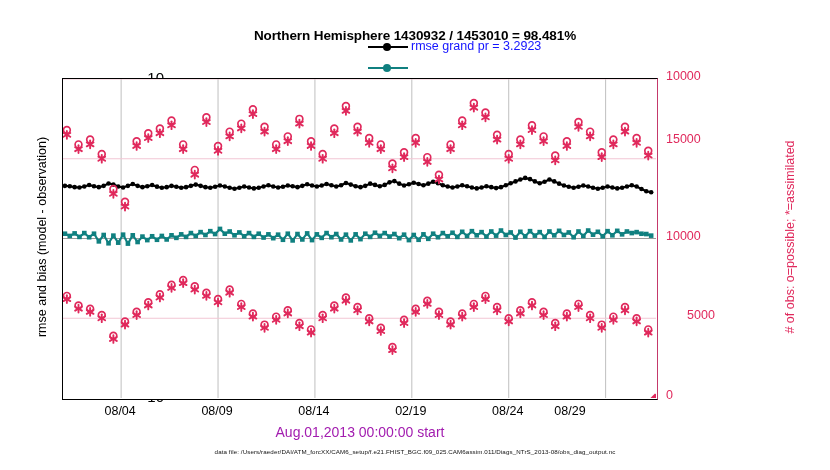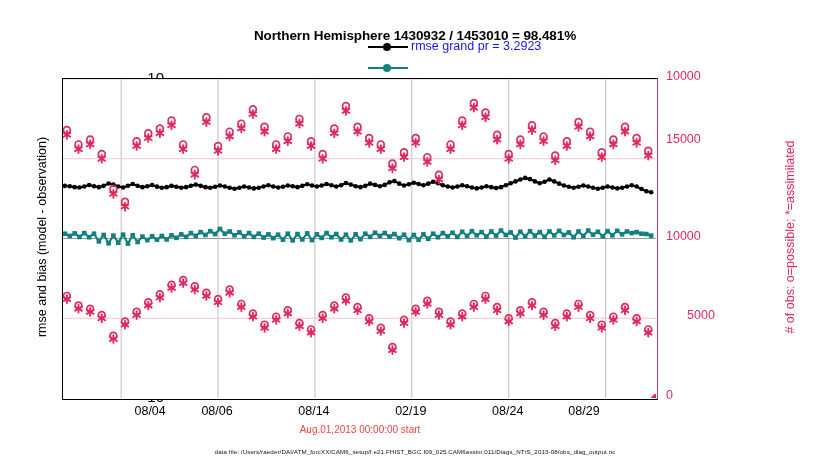--- a/index.html
+++ b/index.html
@@ -26,21 +26,21 @@
     transform:rotate(-90deg);text-align:center;
     font-size:12.5px;color:#000;
   }
   .ylabel-right{
     position:absolute;left:640px;top:230px;width:300px;
     transform:rotate(-90deg);text-align:center;
     font-size:12.5px;color:#e0295c;
   }
   .xlabel{
     position:absolute;left:62px;top:424px;width:596px;text-align:center;
-    font-size:10px;color:#ef4444;
+    font-size:14px;color:#a21caf;
   }
   .footer-note{
     position:absolute;left:0;top:448px;width:830px;text-align:center;
     font-size:6.2px;color:#111;letter-spacing:0.1px;white-space:nowrap;
   }
 
   
   .plot{
     position:absolute;left:62px;top:78px;width:596px;height:322px;
     border-left:1.4px solid #000;
@@ -111,31 +111,31 @@
       <div class="ytick-right" style="top: 78px;">10000</div>
       <div class="tickmark-r" style="top: 78px;"></div>
       <div class="ytick-right" style="top: 141px;">15000</div>
       <div class="tickmark-r" style="top: 157.75px;"></div>
       <div class="ytick-right" style="top: 237.5px;">10000</div>
       <div class="tickmark-r" style="top: 237.5px;"></div>
       <div class="ytick-right" style="top: 317.25px; text-align: center;">5000</div>
       <div class="tickmark-r" style="top: 317.25px;"></div>
       <div class="ytick-right" style="top: 397px;">0</div>
       <div class="tickmark-r" style="top: 397px;"></div>
-      <div class="xtick-label" style="left: 120.137px; margin-left: 30px;">08/04</div>
+      <div class="xtick-label" style="left: 120.137px;">08/04</div>
       <div class="tickmark-x" style="left: 120.137px;"></div>
-      <div class="xtick-label" style="left: 217.033px;">08/06</div>
+      <div class="xtick-label" style="left: 217.033px;">08/09</div>
       <div class="tickmark-x" style="left: 217.033px;"></div>
       <div class="xtick-label" style="left: 313.928px;">08/14</div>
       <div class="tickmark-x" style="left: 313.928px;"></div>
       <div class="xtick-label" style="left: 410.824px;">02/19</div>
       <div class="tickmark-x" style="left: 410.824px;"></div>
       <div class="xtick-label" style="left: 507.719px;">08/24</div>
       <div class="tickmark-x" style="left: 507.719px;"></div>
-      <div class="xtick-label" style="left: 584px; text-align: center;">08/29</div>
+      <div class="xtick-label" style="left: 570px; text-align: center;">08/29</div>
       <div class="tickmark-x" style="left: 604.614px;"></div>
     </div>
 
   <div class="plot">
     <div class="plot-inner">
       <svg id="plot-svg" width="593" height="319" viewBox="0 0 593 319">
           <line x1="58.13725490196078" y1="0" x2="58.13725490196078" y2="319" stroke="#bfbfbf" stroke-width="1"></line>
           <line x1="155.0326797385621" y1="0" x2="155.0326797385621" y2="319" stroke="#bfbfbf" stroke-width="1"></line>
           <line x1="251.9281045751634" y1="0" x2="251.9281045751634" y2="319" stroke="#bfbfbf" stroke-width="1"></line>
           <line x1="348.8235294117647" y1="0" x2="348.8235294117647" y2="319" stroke="#bfbfbf" stroke-width="1"></line>

